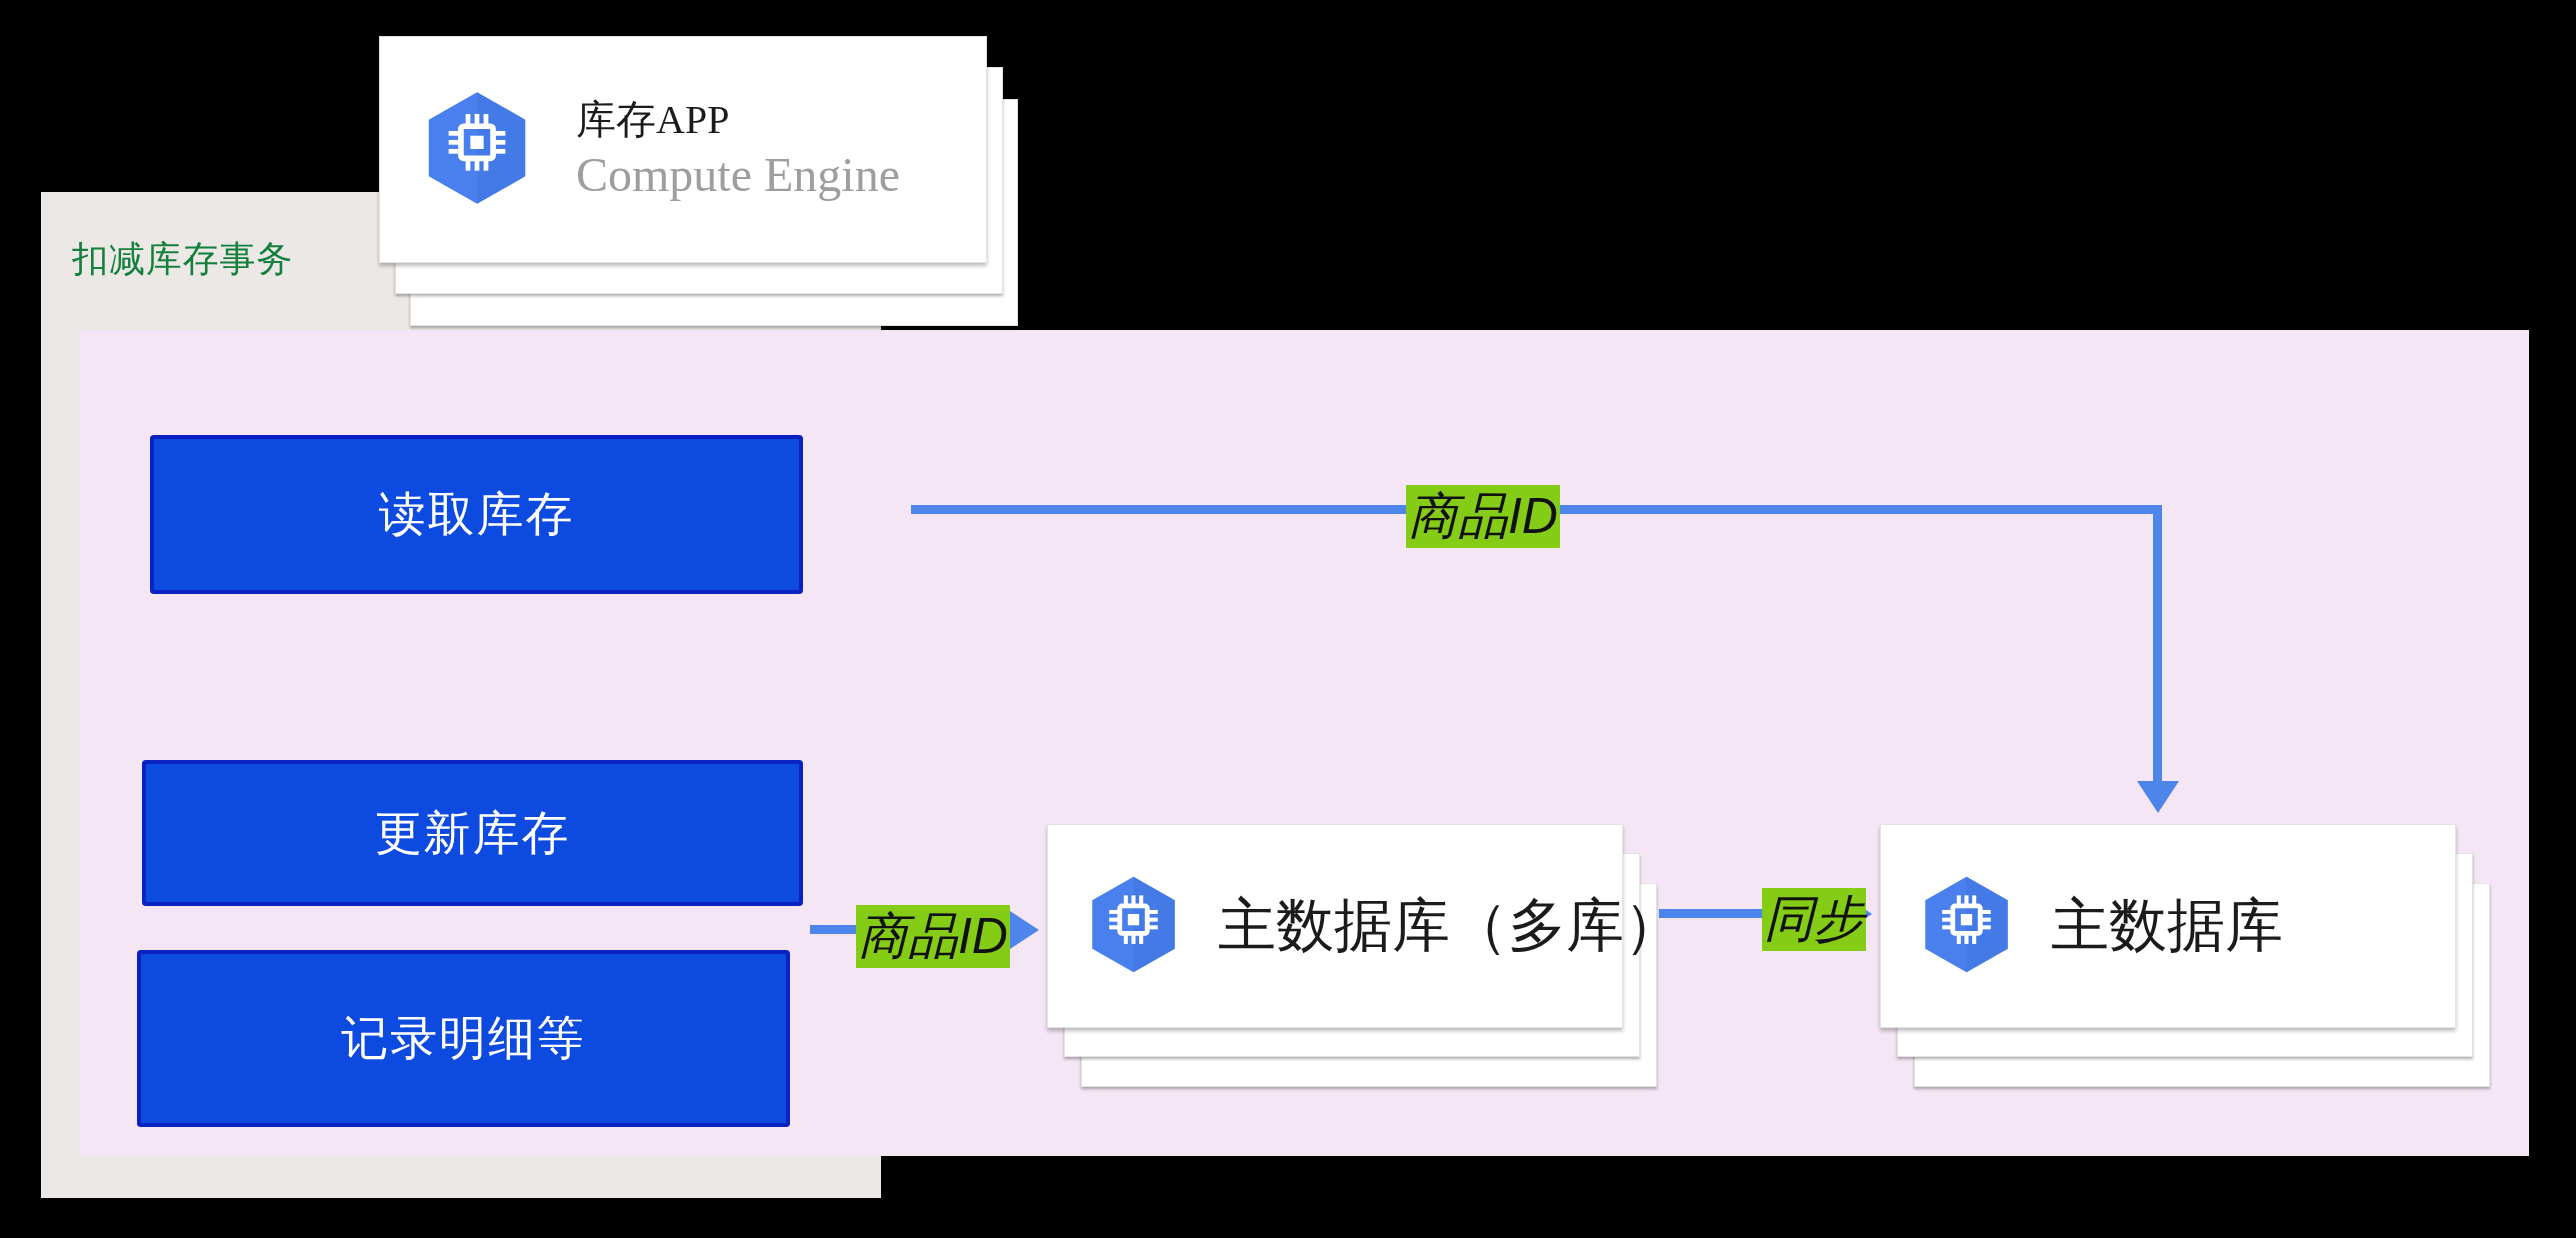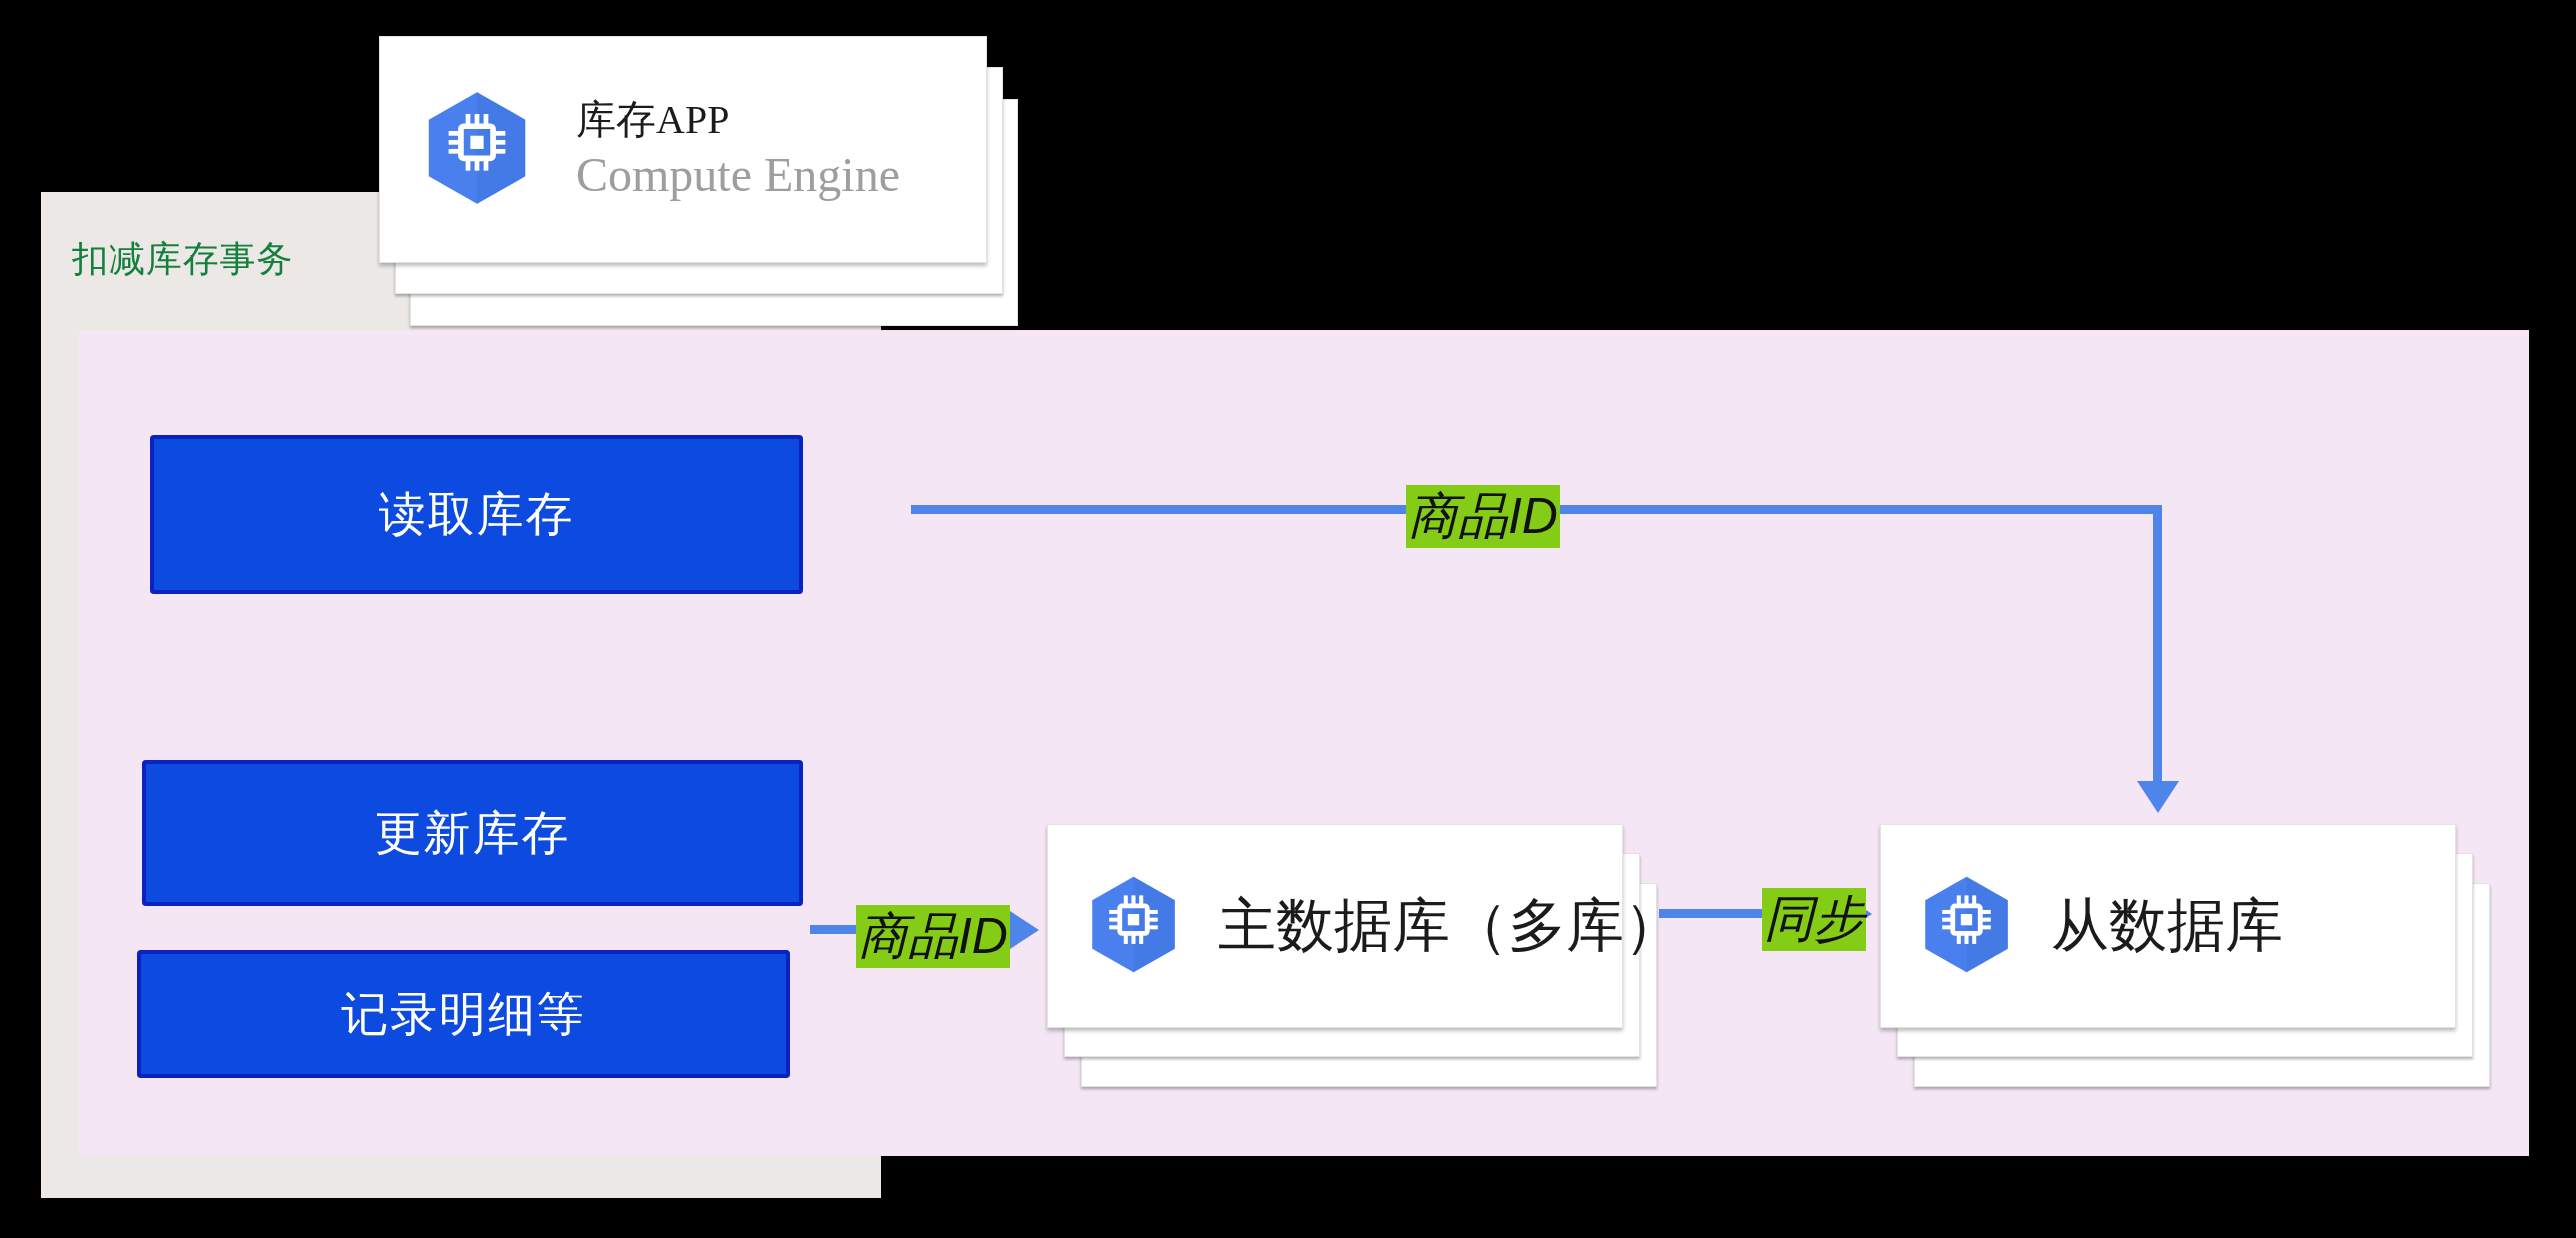--- a/index.html
+++ b/index.html
@@ -153,21 +153,21 @@
   <div class="edge-label" style="left:1762px; top:888px;">同步</div>
 
   <div class="proc-box" style="left:150px; top:435px; width:653px; height:159px;">
     <span class="proc-label">读取库存</span>
   </div>
 
   <div class="proc-box" style="left:142px; top:760px; width:661px; height:146px;">
     <span class="proc-label">更新库存</span>
   </div>
 
-  <div class="proc-box" style="left:137px; top:950px; width:653px; height:128px;">
+  <div class="proc-box" style="left:137px; top:950px; width:653px; height:177px;">
     <span class="proc-label">记录明细等</span>
   </div>
 
   <div class="stack" style="left:379px; top:36px; width:644px; height:265px;">
     <div class="layer back2" style="left:31px; top:63px; width:608px; height:227px;"></div>
     <div class="layer back1" style="left:16px; top:31px; width:608px; height:227px;"></div>
     <div class="layer front" style="left:0px; top:0px; width:608px; height:227px;">
       <span class="gce-icon" style="margin-left:45px;">
         <svg width="104" height="116" viewBox="0 0 110 122" xmlns="http://www.w3.org/2000/svg">
           <polygon points="55,2 106,31 106,91 55,120 4,91 4,31" fill="#4a80ee"></polygon>
@@ -249,19 +249,19 @@
             <rect x="25" y="43" width="11" height="5"></rect>
             <rect x="25" y="52.5" width="11" height="5"></rect>
             <rect x="25" y="62" width="11" height="5"></rect>
             <rect x="74" y="43" width="11" height="5"></rect>
             <rect x="74" y="52.5" width="11" height="5"></rect>
             <rect x="74" y="62" width="11" height="5"></rect>
           </g>
         </svg>
       </span>
       <span class="card-text" style="margin-left:40px;">
-        <span class="card-title big">从数据库</span>
+        <span class="card-title big">主数据库</span>
       </span>
     </div>
   </div>
 
 </div>
 
 
 </body></html>

